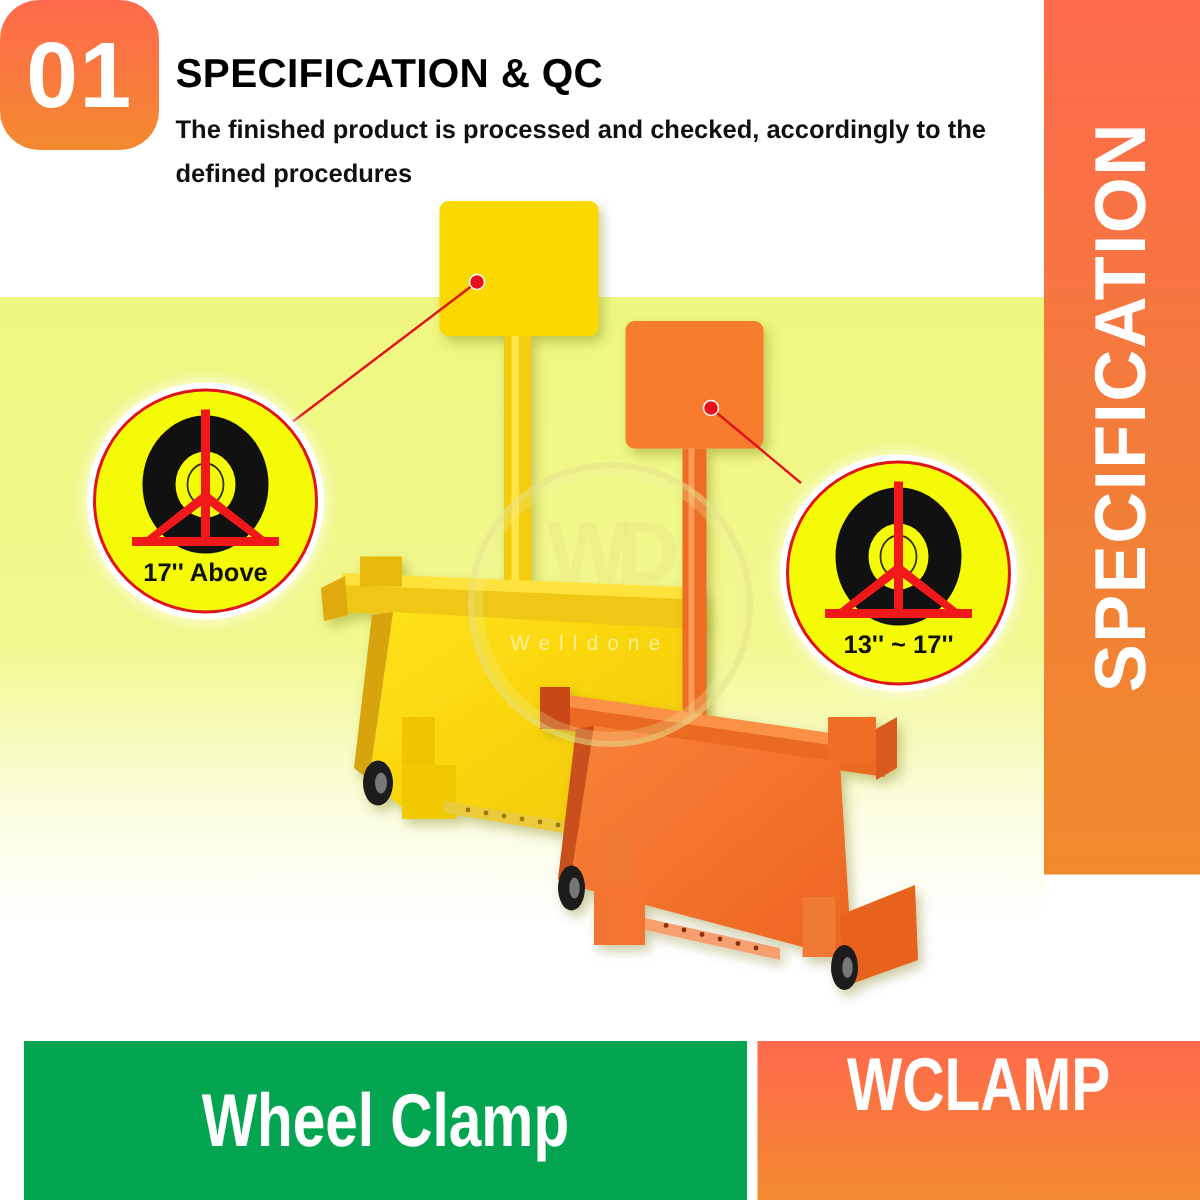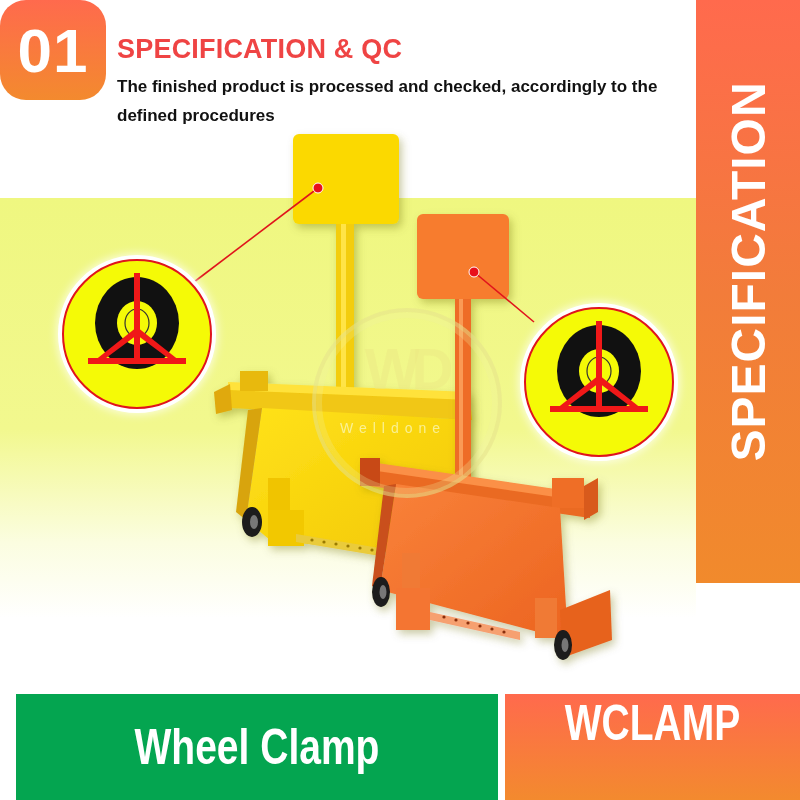--- a/index.html
+++ b/index.html
@@ -1,21 +1,21 @@
 <!DOCTYPE html>
 <html><head>
 <meta charset="utf-8">
 <style>
   html, body { margin:0; padding:0; }
   body { width:800px; height:800px; position:relative; overflow:hidden; background:#ffffff; font-family:"Liberation Sans", sans-serif; }
   .abs { position:absolute; }
 
   
   .num-badge { left:0; top:0; width:106px; height:100px; background:linear-gradient(180deg,#ff6a4d 0%,#f38a2e 100%); color:#fff; font-weight:bold; font-size:62px; display:flex; align-items:center; justify-content:center; letter-spacing:1px;border-radius:26px; }
-  .title { left:117px; top:34px; font-size:27px; font-weight:bold; color:#ef4444; letter-spacing:0.2px; }
+  .title { left:117px; top:34px; font-size:27px; font-weight:bold; color:#000000; letter-spacing:0.2px; }
   .subtitle { left:117px; top:72px; width:560px; font-size:17px; font-weight:bold; color:#111; line-height:29px; }
 
   
   .band { left:0; top:198px; width:696px; height:420px; background:linear-gradient(180deg,#eff780 0%, #f2f88e 55%, #fbfde0 82%, #ffffff 100%); }
 
   
   .side-banner { left:696px; top:0; width:104px; height:583px; background:linear-gradient(180deg,#ff6a4d 0%,#f27c3a 50%,#f18a2c 100%); }
   .side-text { left:696px; top:0; width:104px; height:583px; display:flex; align-items:center; justify-content:center; }
   .side-text span { display:block; transform:rotate(-90deg); white-space:nowrap; color:#fff; font-weight:bold; font-size:48px; letter-spacing:1px; margin-top:-40px; }
 
@@ -139,32 +139,34 @@
 <div class="abs callout" style="left:62px;top:259px;">
   <svg class="abs" style="left:0;top:0;" width="146" height="146" viewBox="0 0 146 146">
     <ellipse cx="73" cy="62" rx="42" ry="46" fill="#111"></ellipse>
     <ellipse cx="73" cy="62" rx="20" ry="22" fill="#f5fa06"></ellipse>
     <ellipse cx="73" cy="62" rx="12" ry="14" fill="none" stroke="#333" stroke-width="1.2"></ellipse>
     <rect x="70" y="12" width="6" height="90" fill="#f01818"></rect>
     <polygon points="73,66 30,100 38,100 73,74" fill="#f01818"></polygon>
     <polygon points="73,66 116,100 108,100 73,74" fill="#f01818"></polygon>
     <rect x="24" y="97" width="98" height="6" fill="#f01818"></rect>
   </svg>
+  <div class="callout-label" style="top:111px;">17'' Above</div>
 </div>
 
 <div class="abs callout" style="left:524px;top:307px;">
   <svg class="abs" style="left:0;top:0;" width="146" height="146" viewBox="0 0 146 146">
     <ellipse cx="73" cy="62" rx="42" ry="46" fill="#111"></ellipse>
     <ellipse cx="73" cy="62" rx="20" ry="22" fill="#f5fa06"></ellipse>
     <ellipse cx="73" cy="62" rx="12" ry="14" fill="none" stroke="#333" stroke-width="1.2"></ellipse>
     <rect x="70" y="12" width="6" height="90" fill="#f01818"></rect>
     <polygon points="73,66 30,100 38,100 73,74" fill="#f01818"></polygon>
     <polygon points="73,66 116,100 108,100 73,74" fill="#f01818"></polygon>
     <rect x="24" y="97" width="98" height="6" fill="#f01818"></rect>
   </svg>
+  <div class="callout-label" style="top:111px;">13'' ~ 17''</div>
 </div>
 
 <div class="abs side-banner"></div>
 <div class="abs side-text">
   <span>SPECIFICATION</span>
 </div>
 
 <div class="abs bar-green">
   <span class="bar-label">Wheel Clamp</span>
 </div>

